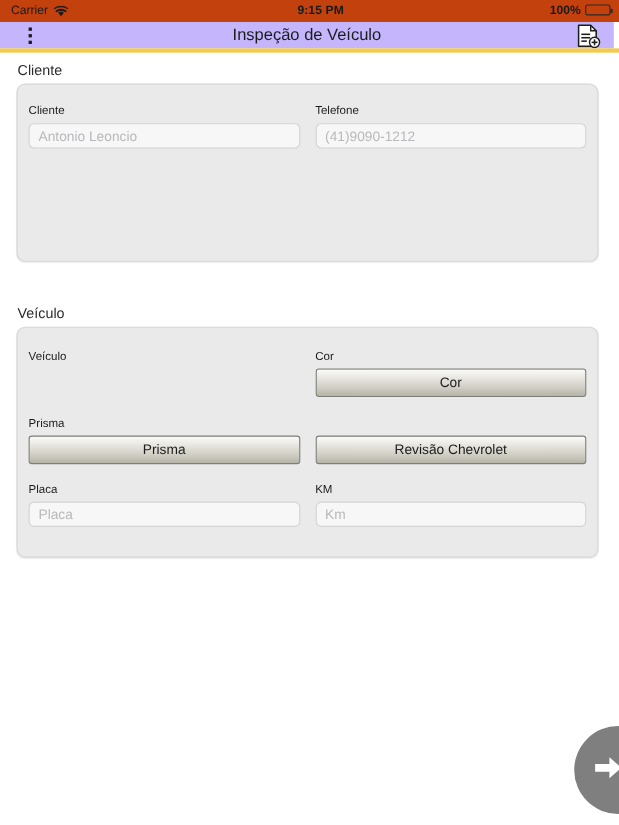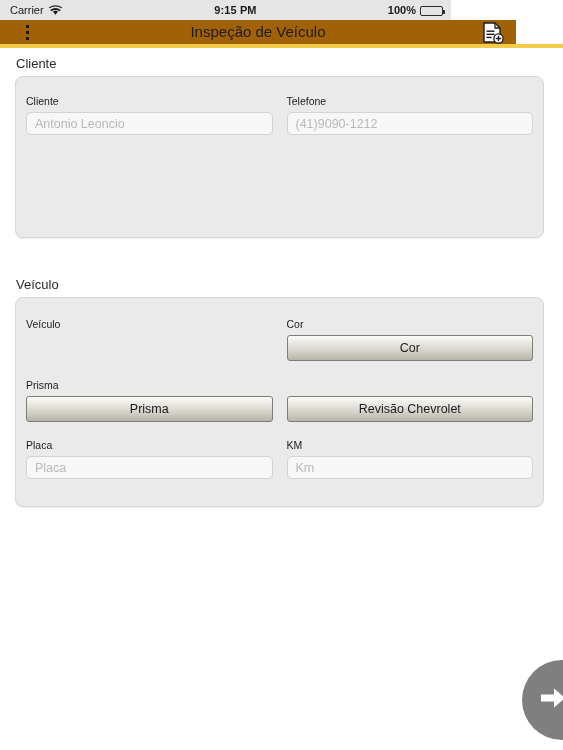--- a/index.html
+++ b/index.html
@@ -13,23 +13,23 @@
     position: relative;
     overflow: hidden;
     font-family: "Liberation Sans", sans-serif;
     -webkit-font-smoothing: antialiased;
   }
 
   
   .statusbar {
     position: absolute;
     top: 0; left: 0;
-    width: 451px;
+    width: 563px;
     height: 20px;
-    background: #e5e5e5;
+    background: #c2410c;
     display: flex;
     align-items: center;
     font-size: 11px;
     color: #1a1a1a;
   }
   .sb-left {
     position: absolute;
     left: 10px;
     display: flex;
     align-items: center;
@@ -41,21 +41,21 @@
     text-align: center;
     font-weight: bold;
     font-size: 11px;
     letter-spacing: 0.1px;
     padding-left: 20px;
   }
   .sb-right {
     position: absolute;
     right: 8px;
     display: flex;
-    align-items: flex-end;
+    align-items: flex-start;
     gap: 4px;
     font-size: 11px;
     font-weight: bold;
   }
   .wifi-icon { display: inline-block; width: 13px; height: 11px; }
   .battery {
     width: 23px; height: 10px;
     border: 1px solid #2a2a2a;
     border-radius: 2px;
     position: relative;
@@ -73,23 +73,23 @@
   .battery-fill {
     width: 100%; height: 100%;
     background: #2a2a2a;
     border-radius: 1px;
   }
 
   
   .navbar {
     position: absolute;
     top: 20px; left: 0;
-    width: 516px;
+    width: 558px;
     height: 24px;
-    background: #a16207;
+    background: #c4b5fd;
   }
   .nav-title {
     position: absolute;
     left: 0; right: 0;
     top: 3px;
     text-align: center;
     font-size: 15px;
     color: #1c1c1c;
   }
   .nav-menu-btn {

